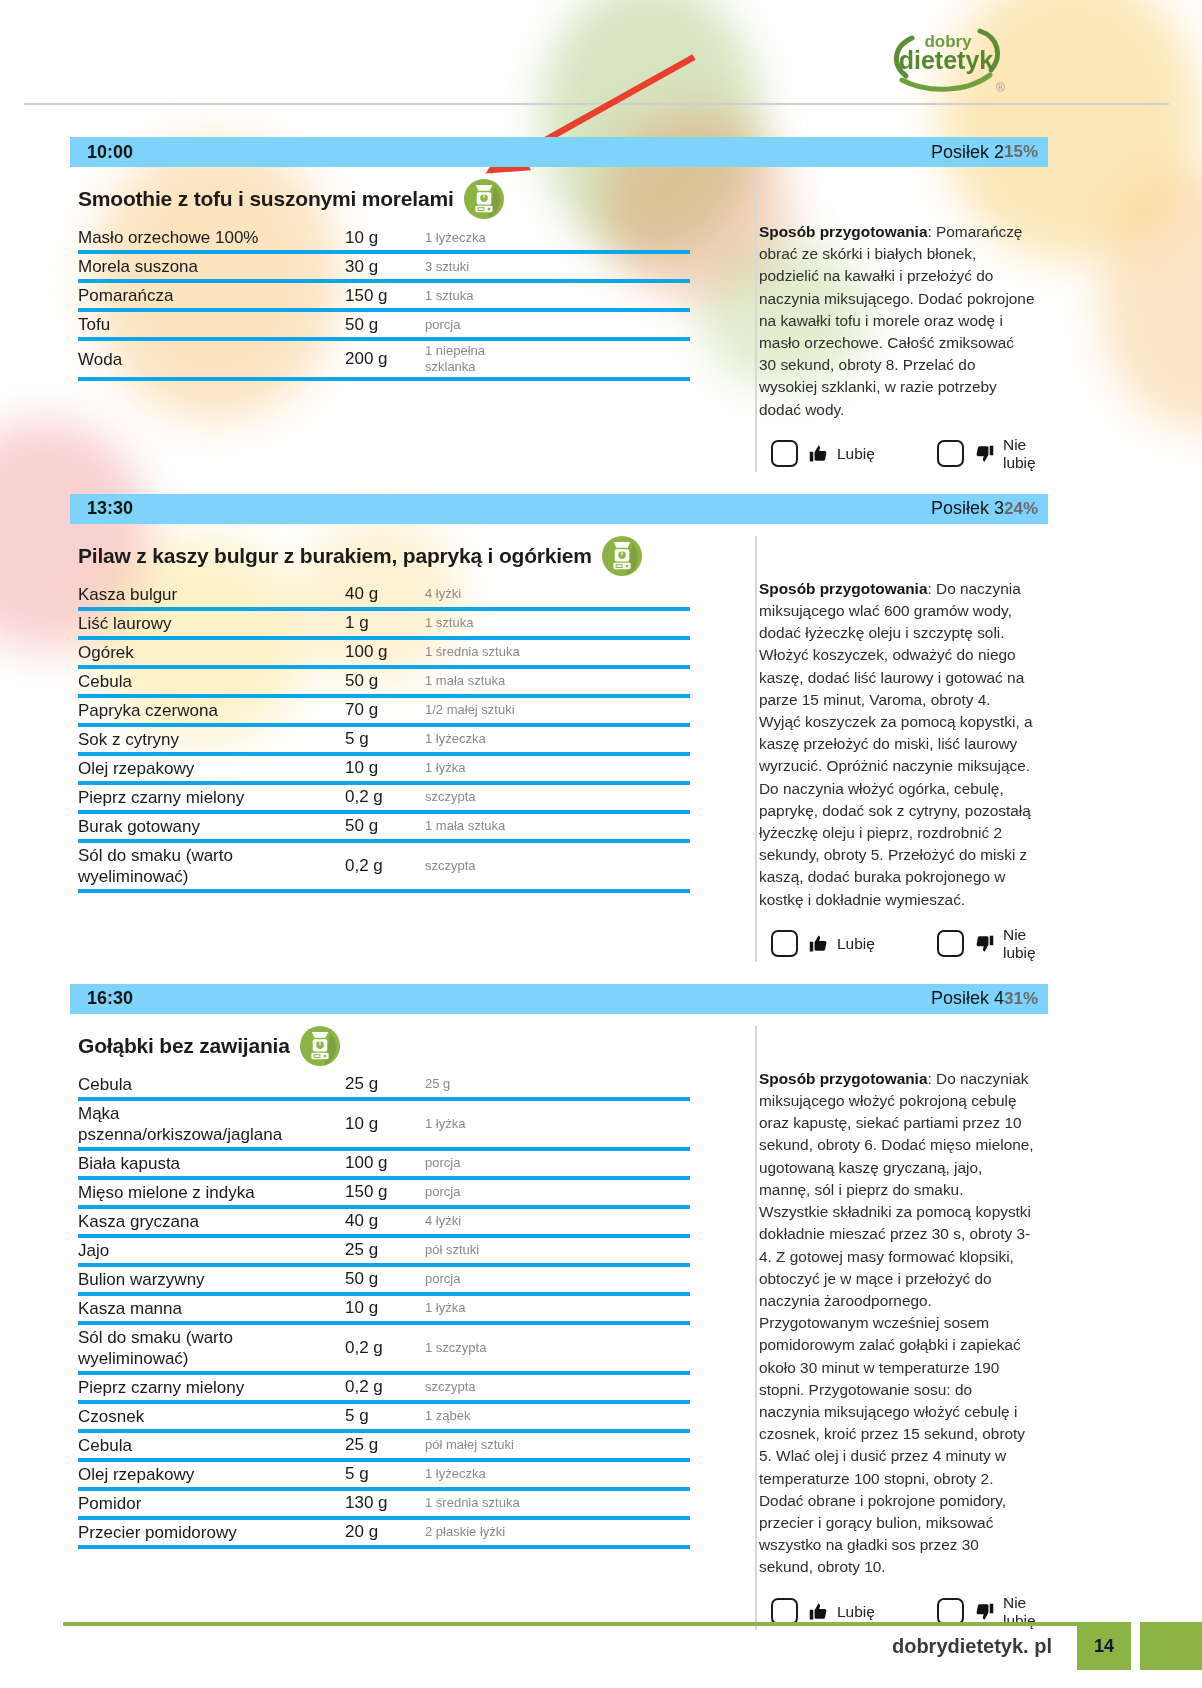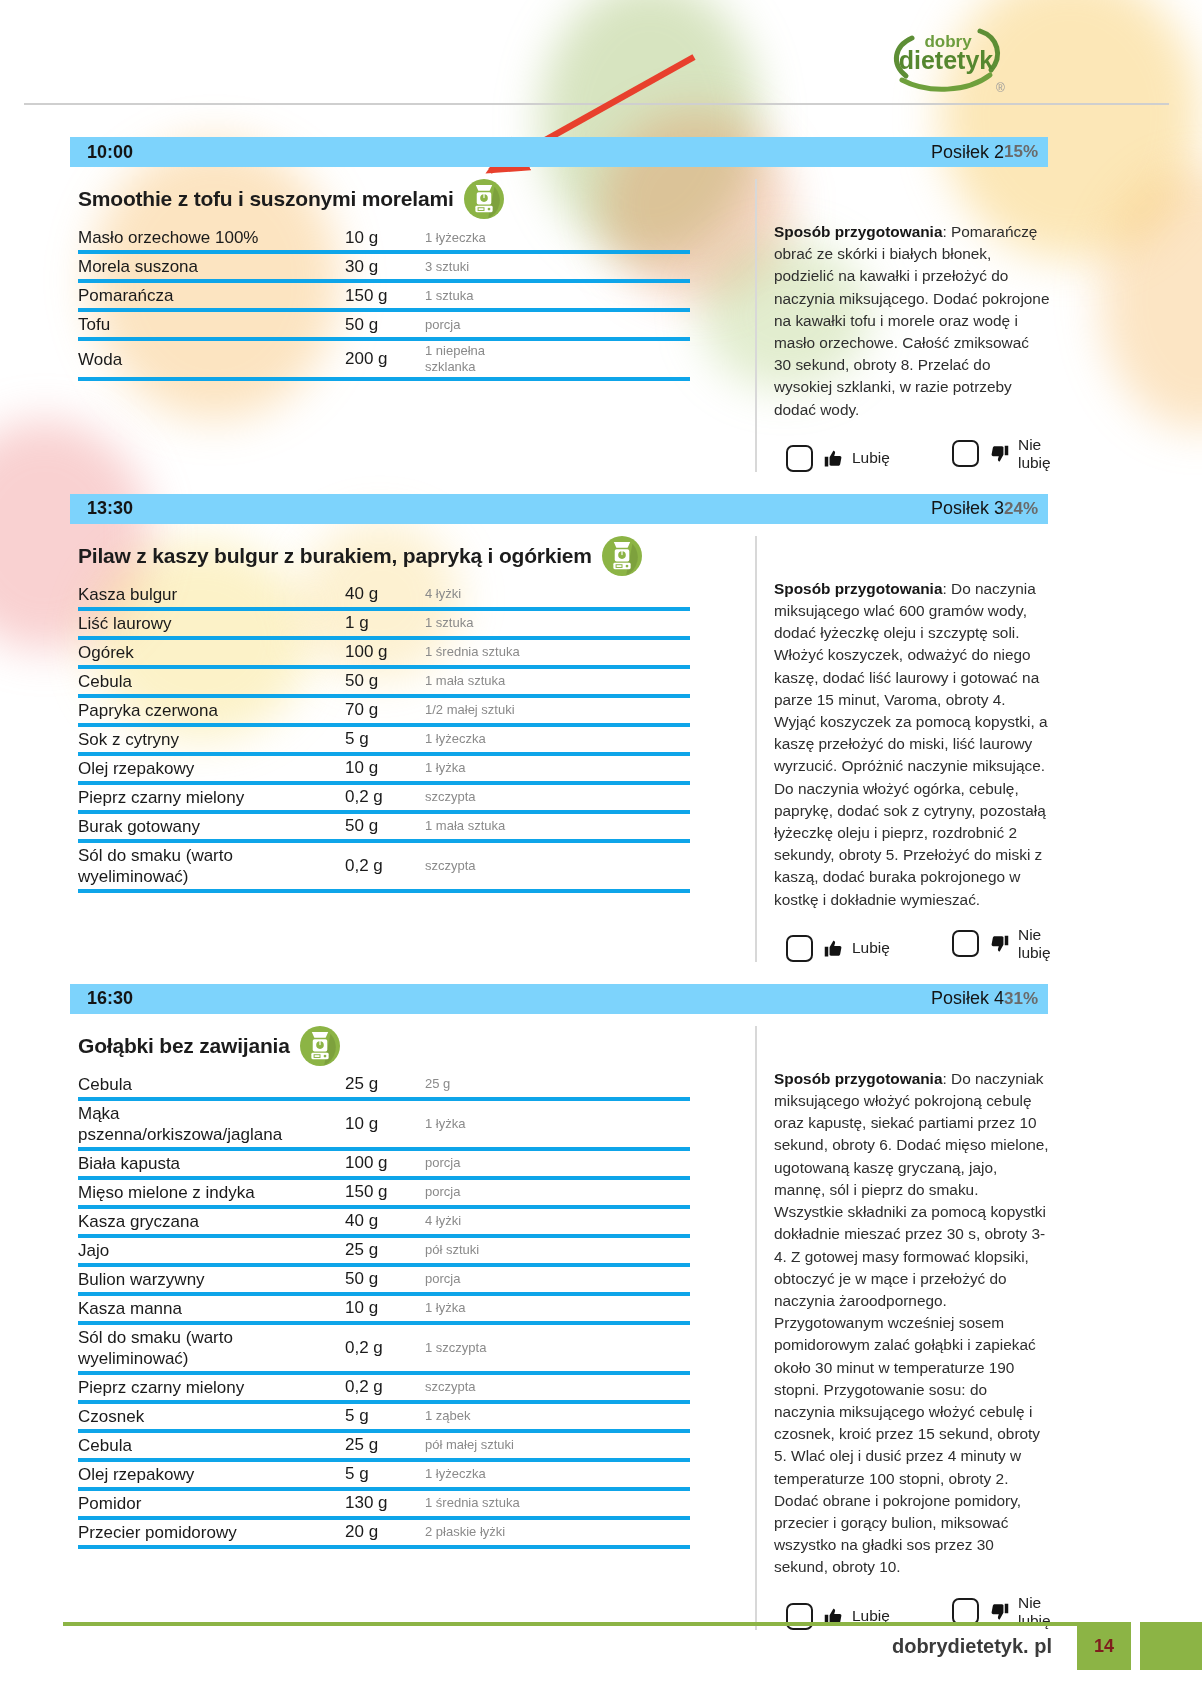--- a/index.html
+++ b/index.html
@@ -28,48 +28,48 @@
   .content { position:absolute; left:70px; top:137px; width:978px; }
 
   section.meal { margin-bottom:22px; }
   .bar { display:flex; align-items:center; height:30px; background:#7dd3fc; padding:0 10px 0 17px; }
   .bar .time { font-size:18px; font-weight:bold; color:#141414; width:81px; }
   .bar .mname { font-size:18px; font-weight:normal; color:#141414; flex:1;text-align:right; }
   .bar .pct  { font-size:17px; font-weight:bold; color:#6a6a6a; }
 
   .meal-body { display:flex; align-items:flex-start; }
   .col-left { width:685px; }
-  .col-right { width:293px; border-left:2px solid #d8d8d8; padding-left:17px; margin-top:12px; }
+  .col-right { width:293px; border-left:2px solid #d8d8d8; padding-left:2px; margin-top:12px; }
 
   .title-row { display:flex; align-items:center; margin:12px 0 6px 8px; height:40px; }
   .rtitle { font-size:21px; font-weight:bold; color:#1c1c1c; letter-spacing:-0.2px; }
   .blender { width:40px; height:40px; margin-left:10px; flex:none; }
 
   .itable { margin-left:8px; width:612px; }
   .irow { display:grid; grid-template-columns:267px 80px 110px; align-items:center;
           min-height:27px; border-bottom:4px solid #0ea5e9; padding:2px 0; }
   .iname { font-size:17px; color:#1a1a1a; padding-right:27px; line-height:21px; }
   .iamount { font-size:17px; color:#1a1a1a; }
   .imeasure { font-size:13px; color:#8a8a8a; line-height:16px; }
 
   .prep { margin-top:42px; font-size:15.4px; line-height:22.2px; color:#2e2e2e; width:276px; }
   .prep b { color:#161616; }
 
-  .like-row { display:flex; align-items:flex-end; margin-top:15px; margin-left:12px; }
+  .like-row { display:flex; align-items:center; margin-top:15px; margin-left:12px; }
   .like-group { display:flex; align-items:center; }
   .like-group + .like-group { margin-left:62px; }
   .chk { width:27px; height:27px; border:2.5px solid #1a1a1a; border-radius:7px; background:#fff; flex:none; cursor:pointer; }
   .thumb { width:21px; height:21px; margin:0 8px 0 10px; flex:none; }
   .like-label { font-size:15.5px; color:#222; }
 
   .footer { position:absolute; left:63px; top:1622px; width:1139px; height:48px; }
   .footer-line { position:absolute; left:0; top:0; width:1014px; height:4px; background:var(--green,#8cb445); }
   .site { position:absolute; right:150px; top:13px; font-size:20px; font-weight:bold; color:#3b3b3b; }
   .pagebox { position:absolute; left:1014px; top:0; width:54px; height:48px; background:var(--green,#8cb445);
-             display:flex; align-items:center; justify-content:center; color:#7f1d1d; font-size:18px; font-weight:bold; }
+             display:flex; align-items:center; justify-content:center; color:#0f172a; font-size:18px; font-weight:bold; }
   .cornerbox { position:absolute; left:1077px; top:0; width:62px; height:48px; background:var(--green,#8cb445); }
 </style>
 </head>
 <body>
 
 <div class="page">
 
   <div class="decor">
     <div class="blob b1"></div>
     <div class="blob b2"></div>

